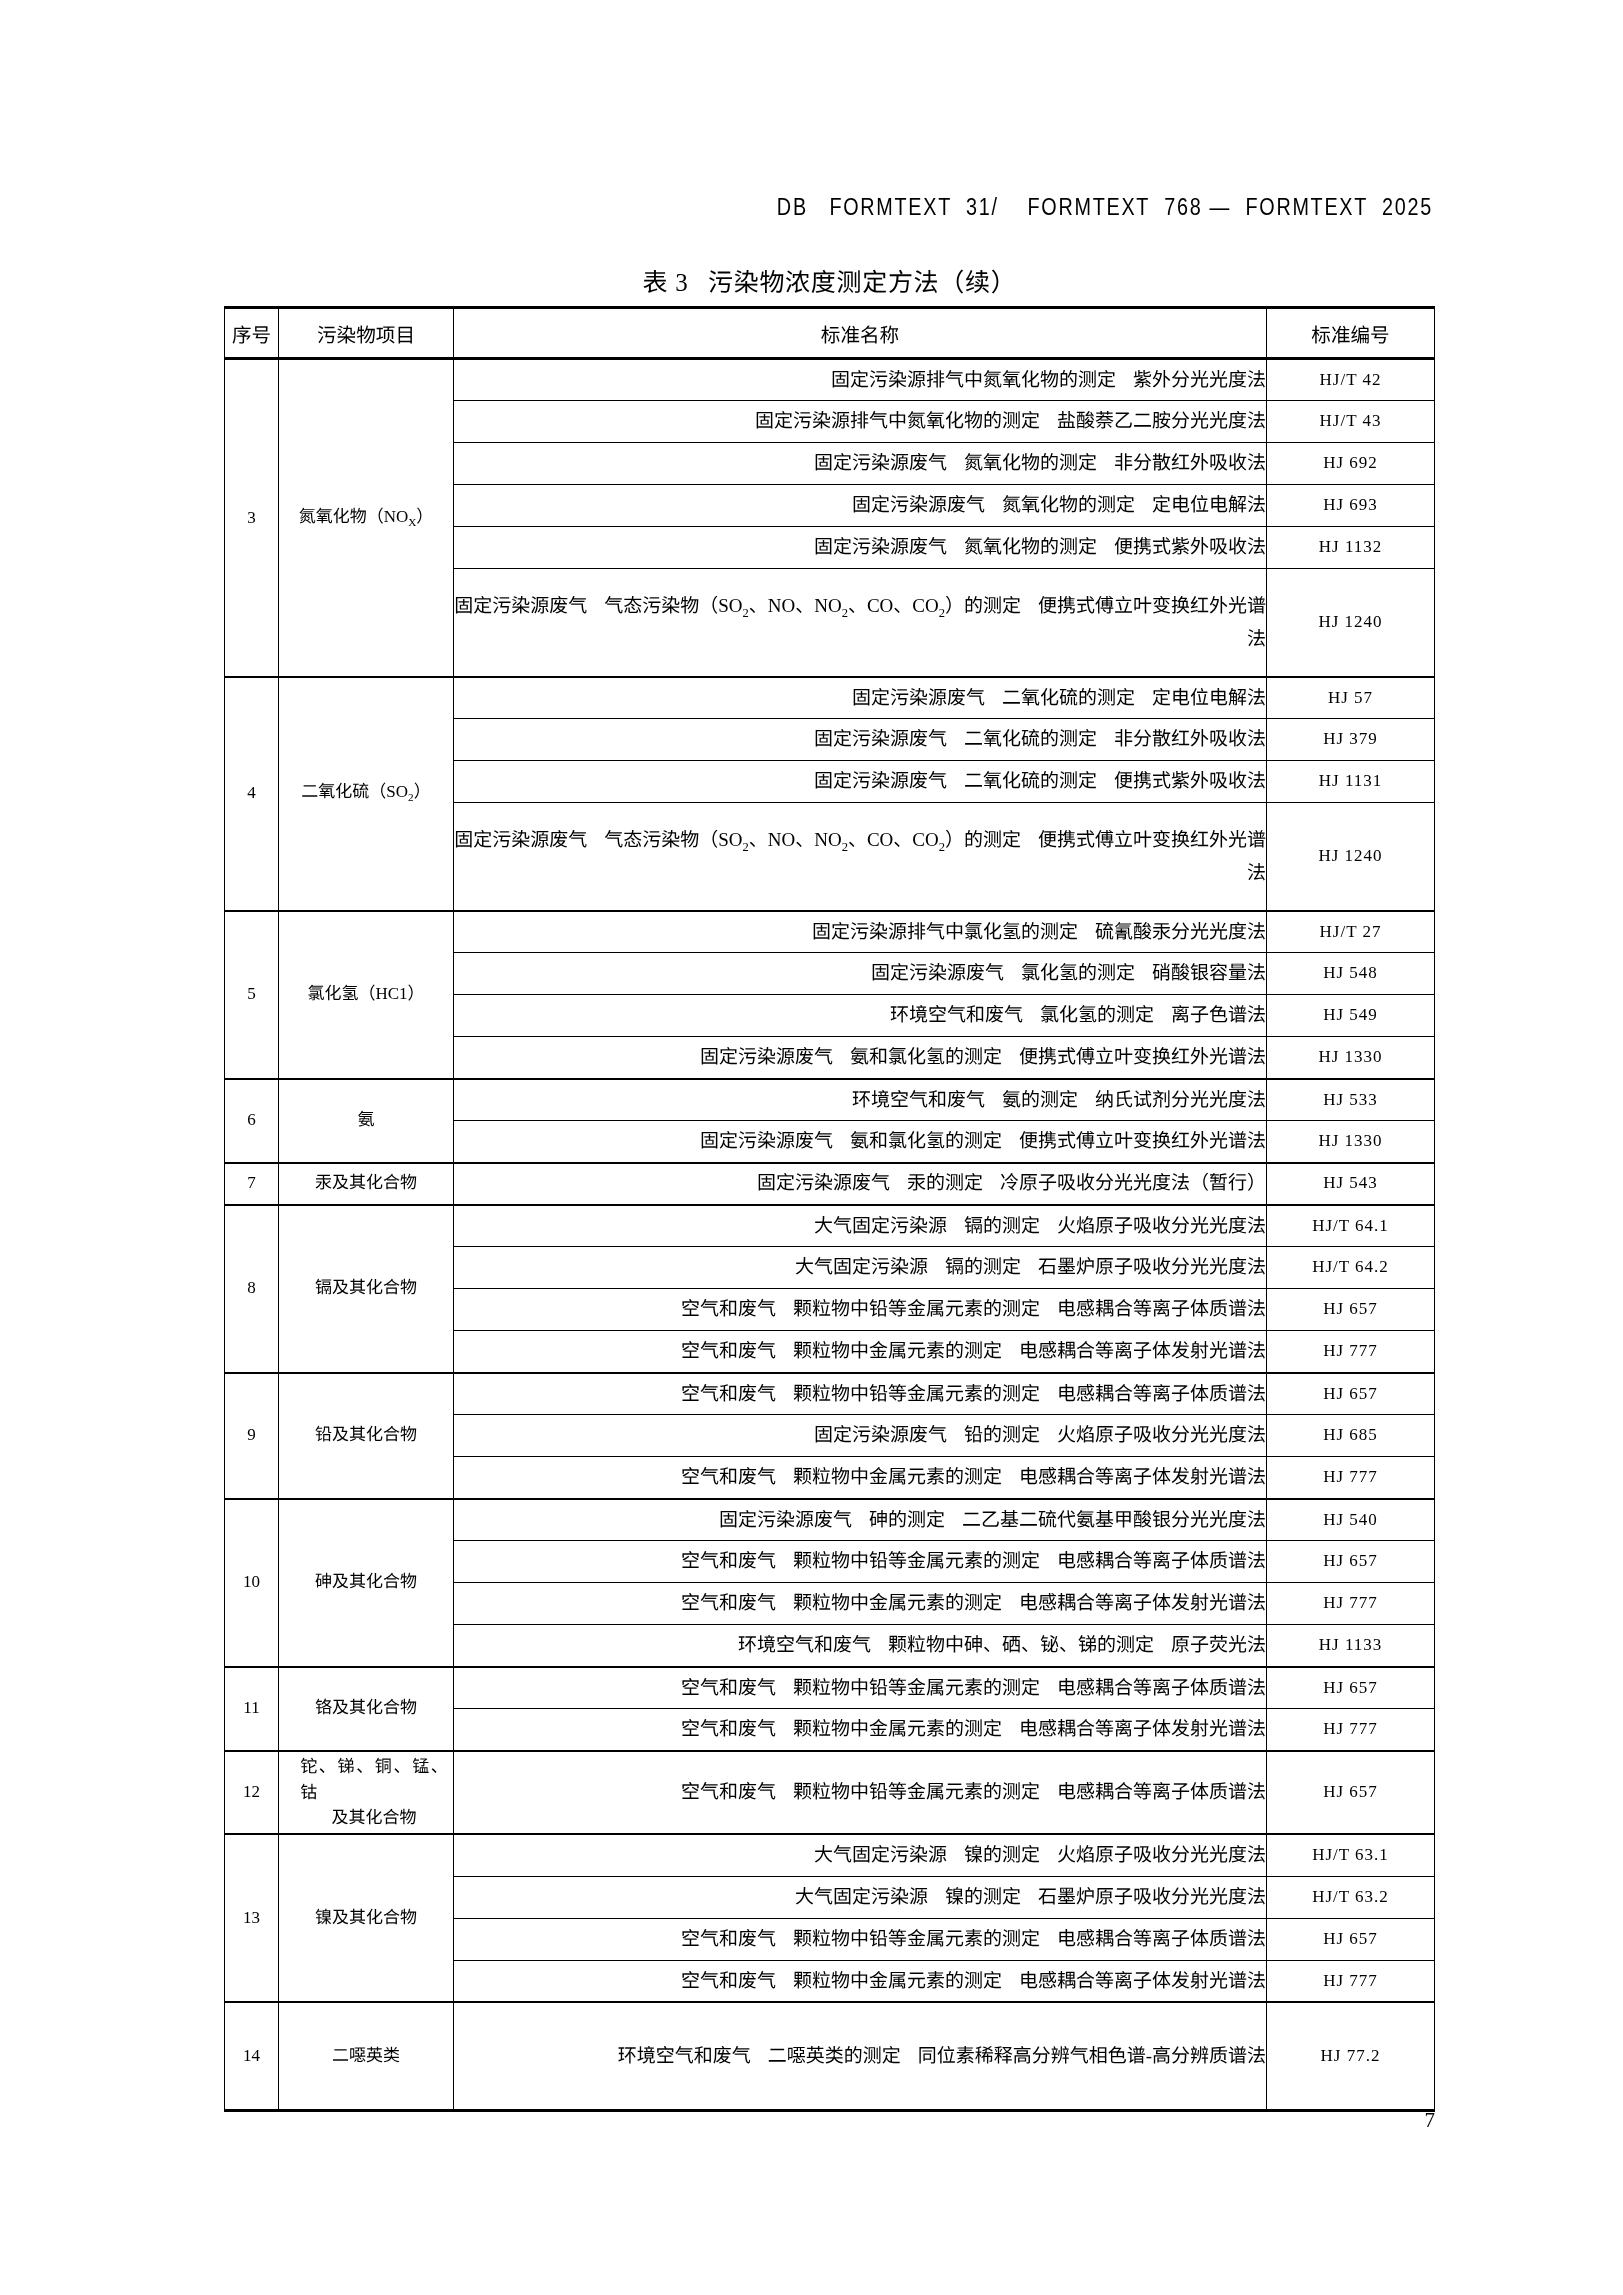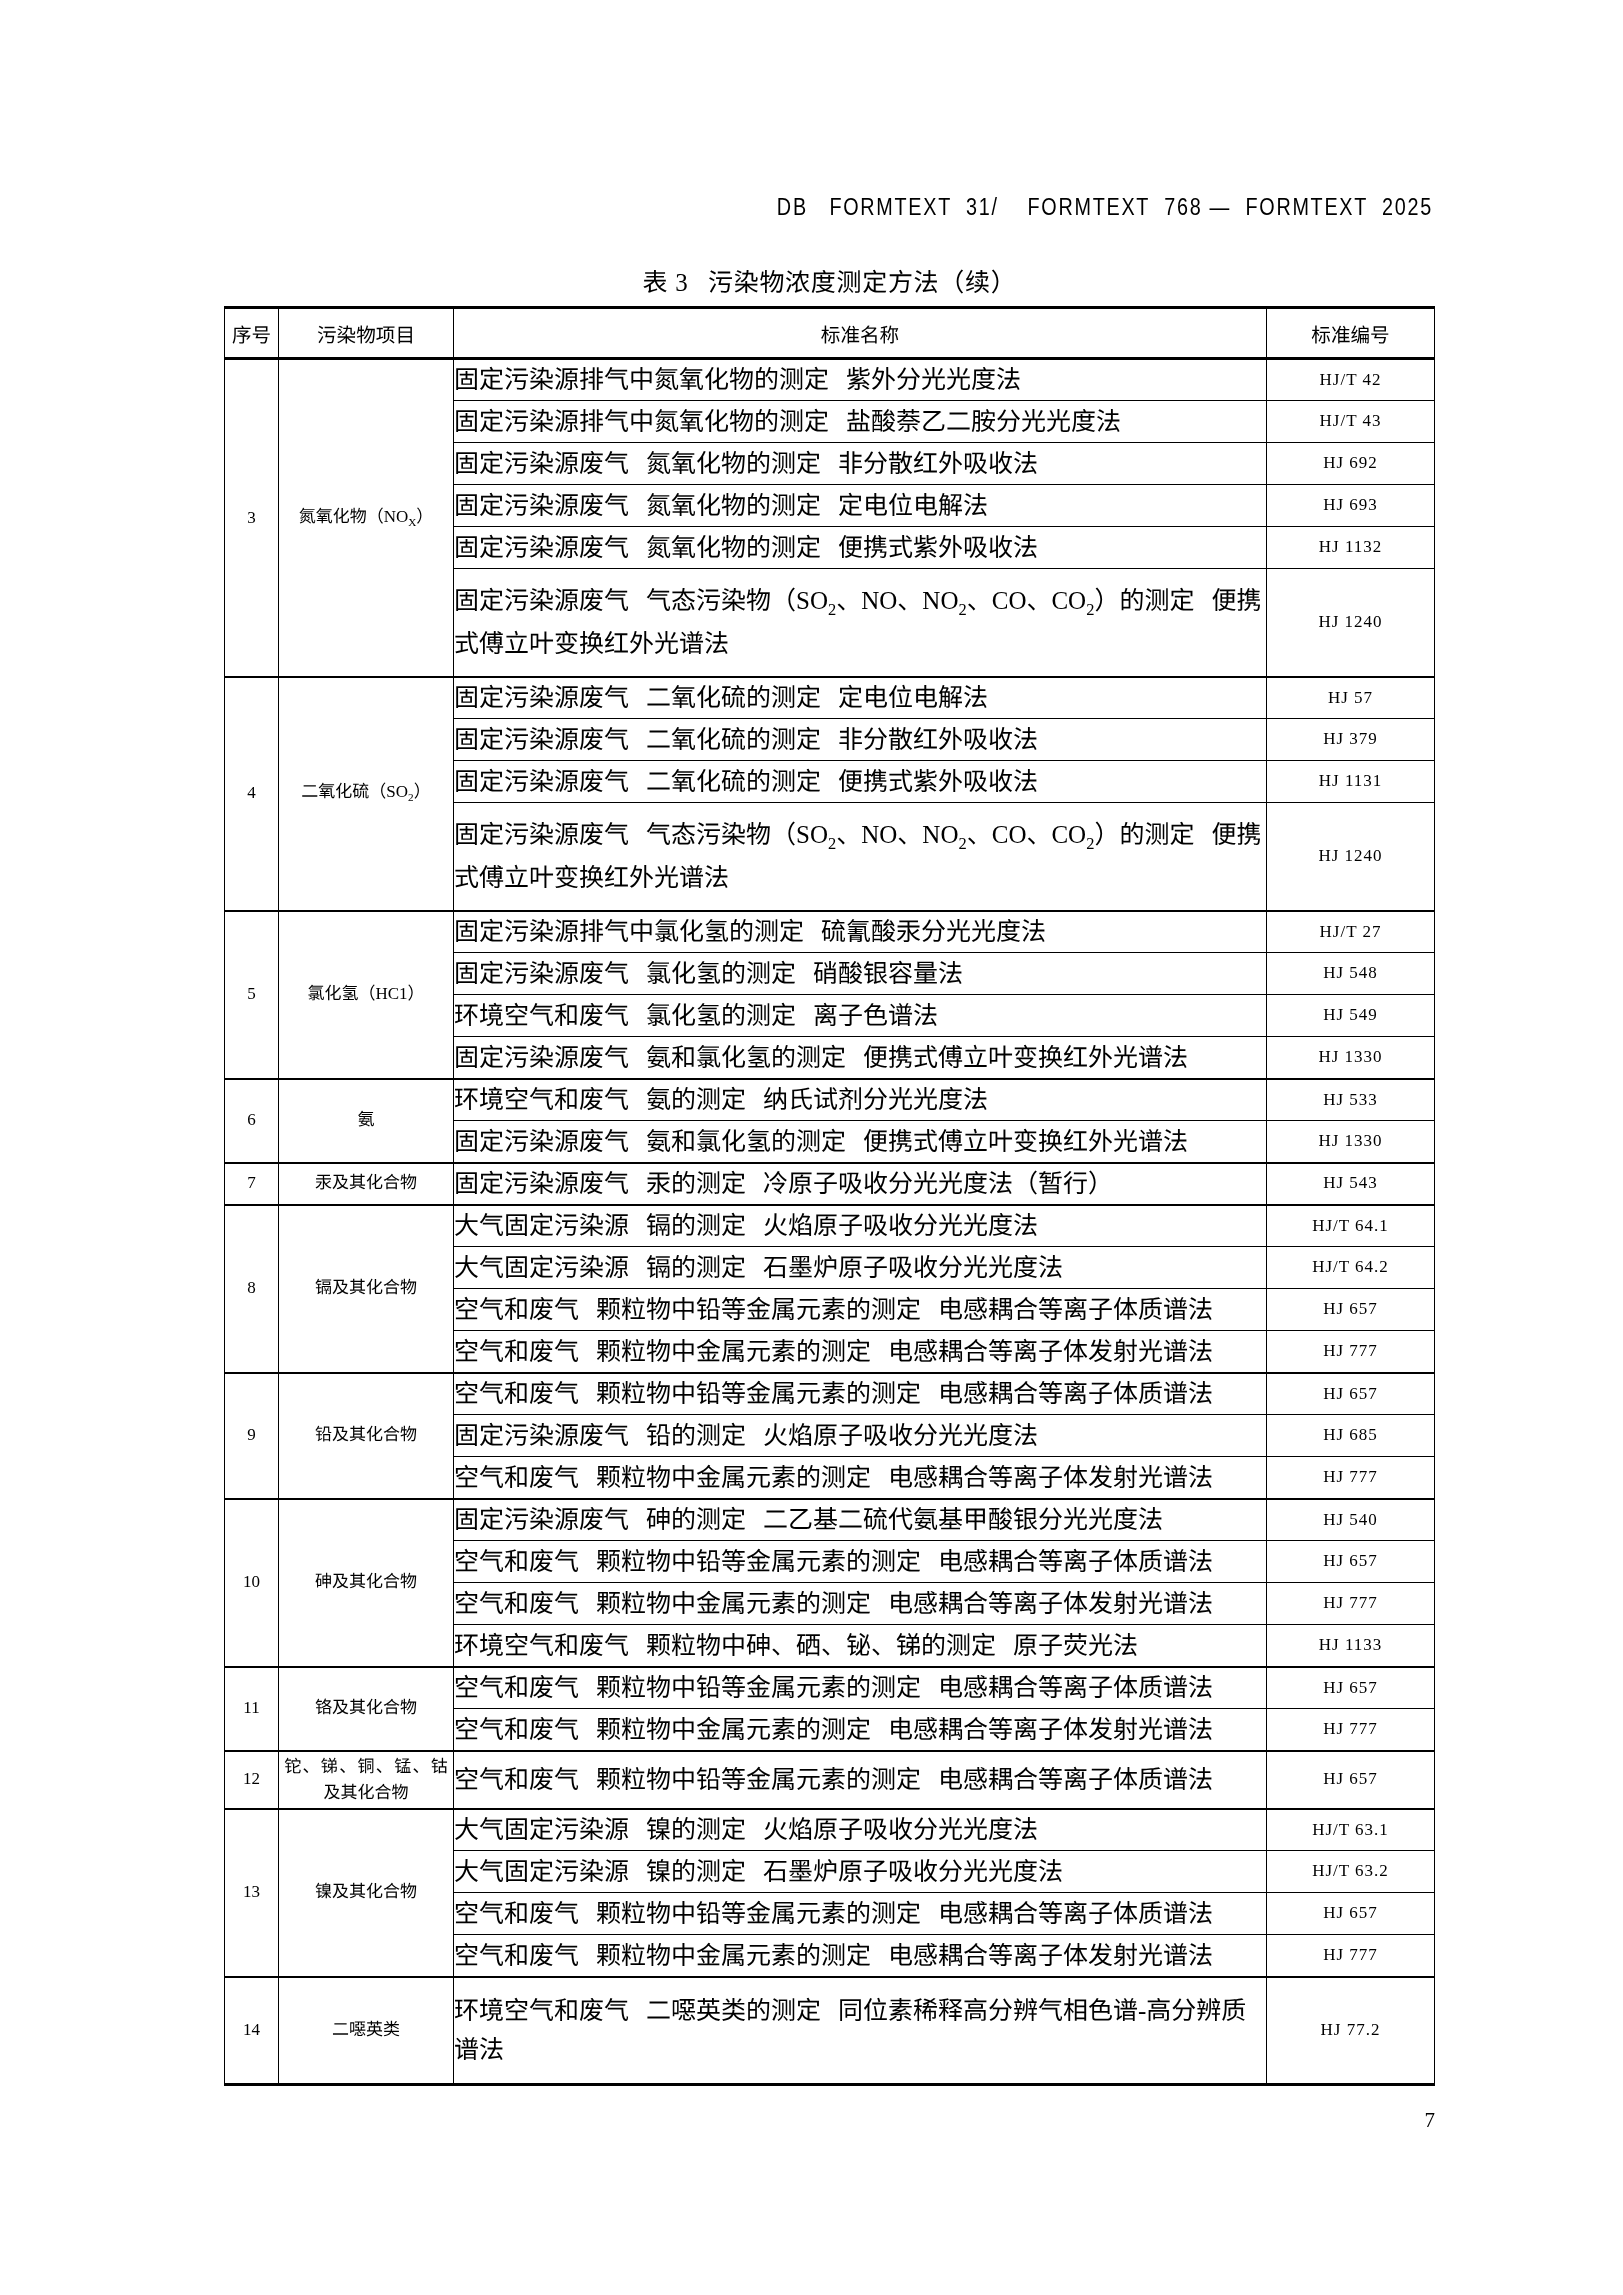--- a/index.html
+++ b/index.html
@@ -85,37 +85,38 @@
     font-size: 17px;
     line-height: 1.32;
   }
   td.no { font-family: "Liberation Serif", serif; }
   td.code {
     font-family: "Liberation Serif", serif;
     letter-spacing: 1px;
     white-space: nowrap;
   }
   td.name {
-    text-align: left;
+    text-align: right;
     padding: 5.9px 7.9px 5.9px 9.2px;
-    font-size: 25px;
+    font-size: 19px;
     line-height: 1.58;
   }
   th.h { text-align: center; font-size: 19.6px; height: 48px; }
 
   .row-h { height: 42px; }
   .row-h2 { height: 108px; margin-left: 24px; }
 
   .gap { display: inline-block; width: 17px; }
   sub { font-size: 0.66em; vertical-align: sub; }
 
   .item-2line {
     display: block;
     line-height: 1.5;
     padding: 2.6px 3.9px;
+    margin-left: 16px;
   }
   .item-2line .ln1 {
     display: block;
     text-align: justify;
     text-align-last: justify;
     padding: 0 1.3px;
   }
   .item-2line .ln2 { display: block; text-align: center; }
 
   

